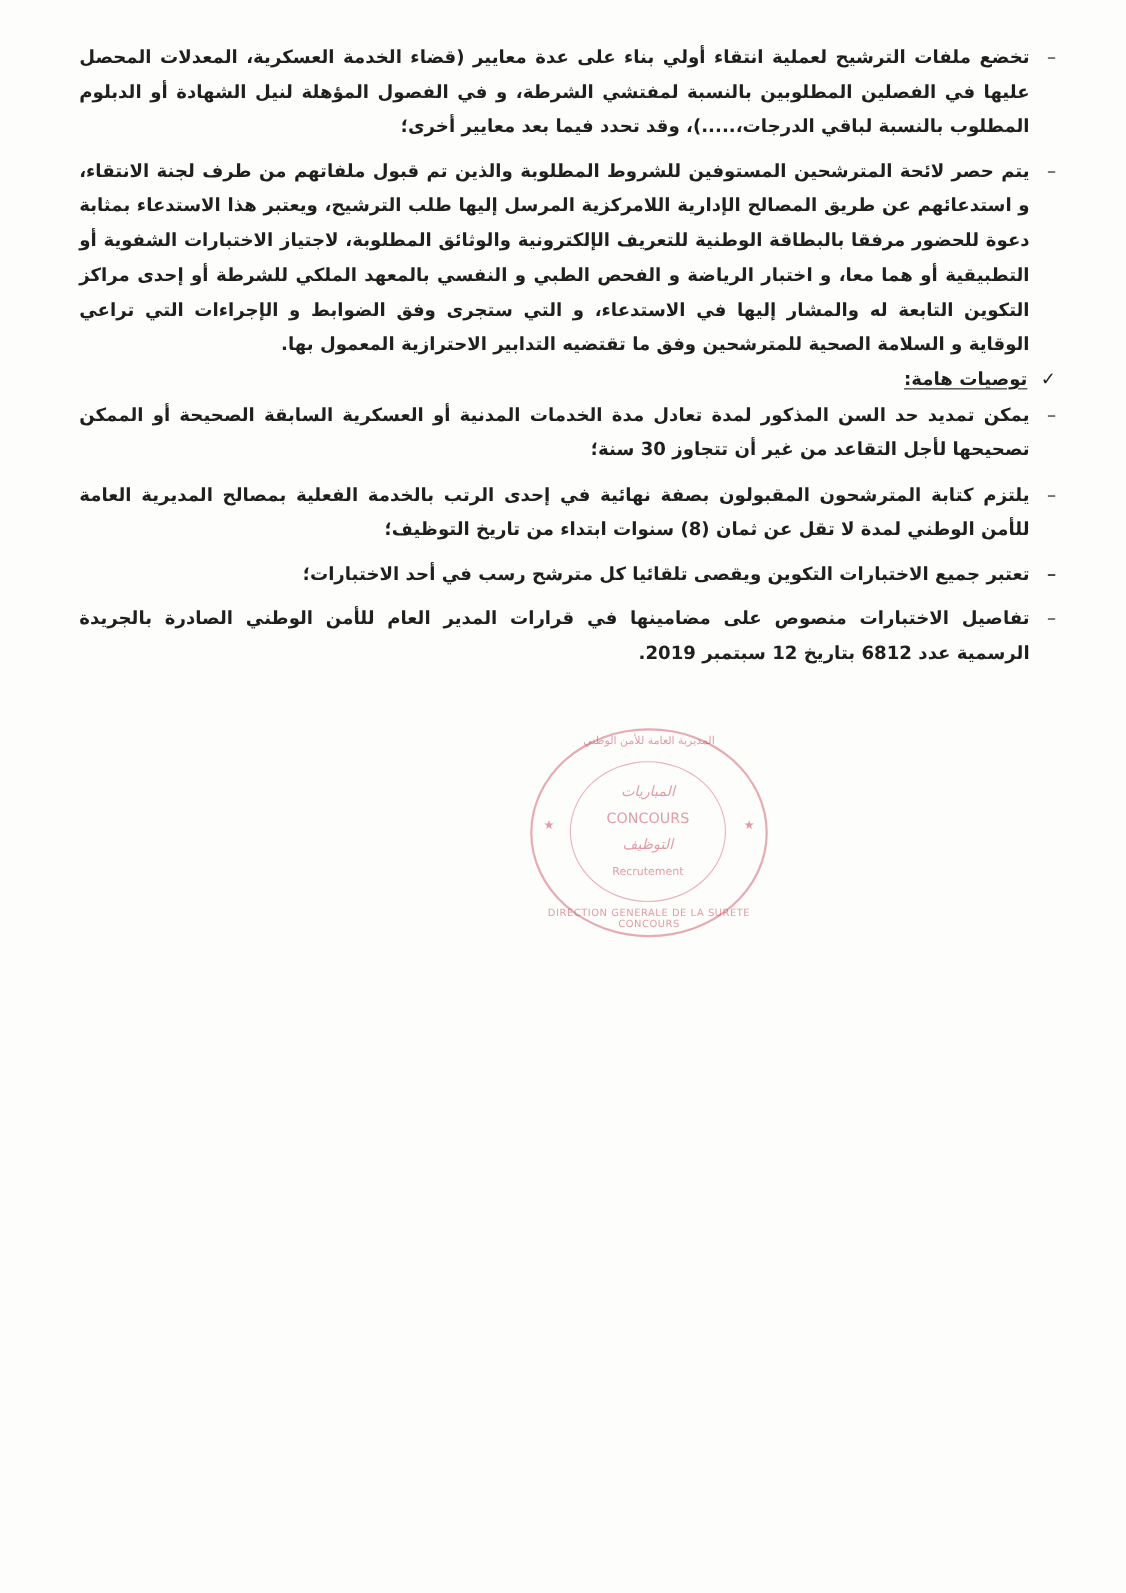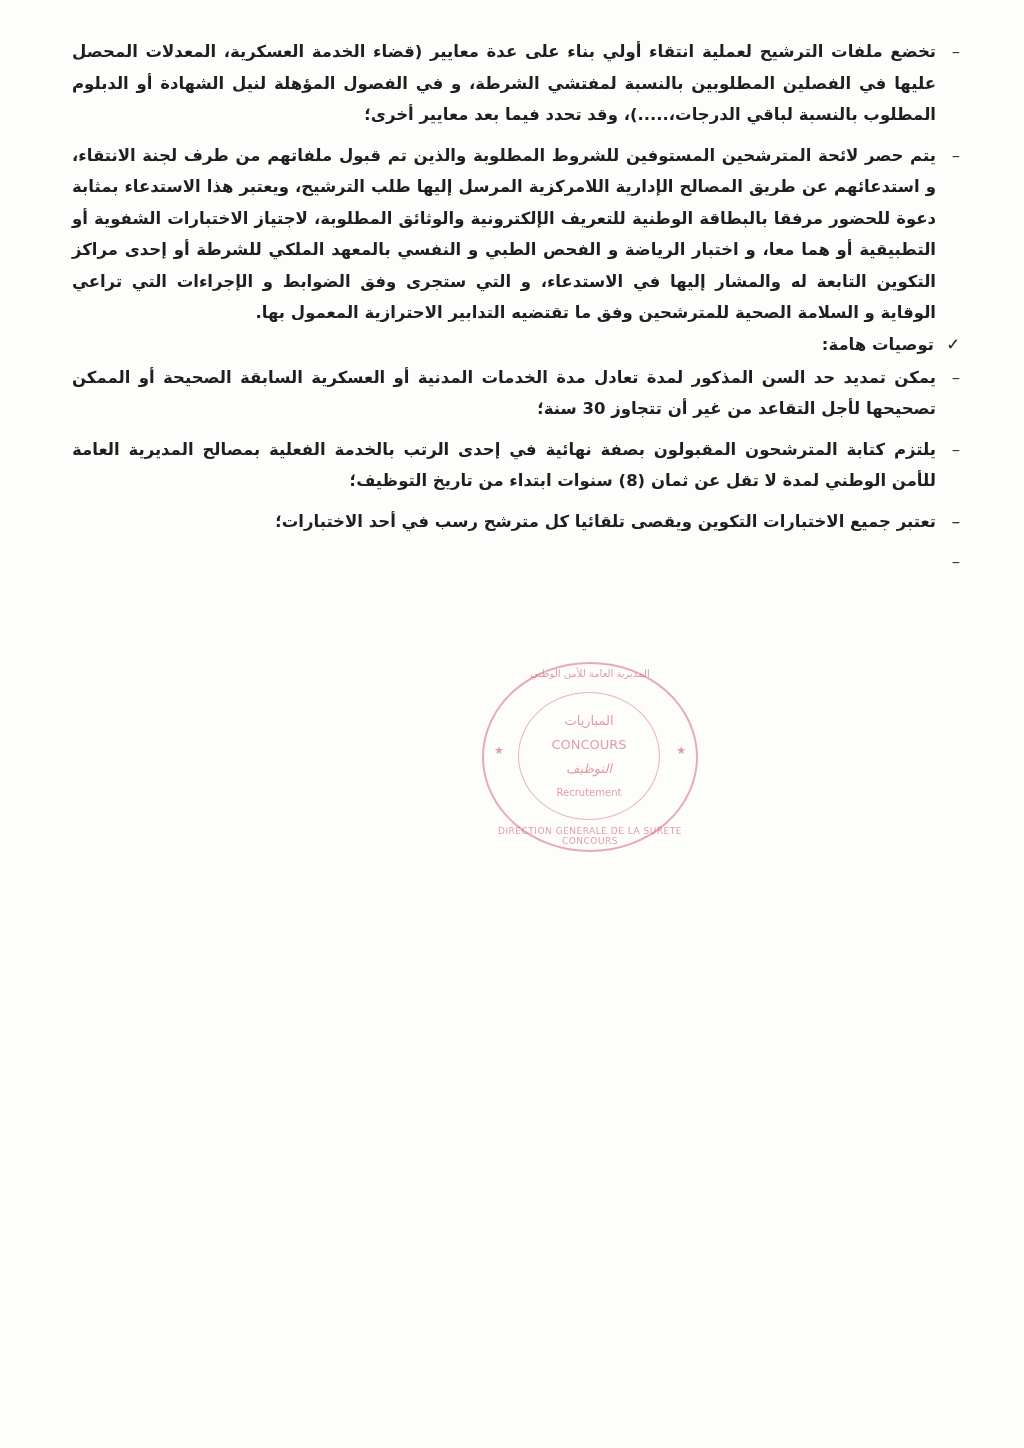--- a/index.html
+++ b/index.html
@@ -47,20 +47,21 @@
       line-height: 26px;
       font-weight: 700;
     }
     .section-heading .check {
       position: absolute;
       right: 0;
       top: 0;
       font-weight: 700;
     }
     .section-heading .title {
+      text-decoration: underline;
       text-underline-offset: 3px;
     }
     .stamp {
       position: absolute;
       left: 482px;
       top: 662px;
       width: 212px;
       height: 186px;
       border-radius: 50%;
       border: 2px solid rgba(205, 70, 90, 0.45);
@@ -140,28 +141,29 @@
     <span class="dash">–</span>
   </p>
 
   <p class="para">
     <span class="dash">–</span>
     <span>تعتبر جميع الاختبارات التكوين ويقصى تلقائيا كل مترشح رسب في أحد الاختبارات؛</span>
   </p>
 
   <p class="para">
     <span class="dash">–</span>
+    <span>تفاصيل الاختبارات منصوص على مضامينها في قرارات المدير العام للأمن الوطني الصادرة بالجريدة الرسمية عدد 6812 بتاريخ 12 سبتمبر 2019.</span>
   </p>
 
 </div>
 
 <div class="stamp">
   <div class="ring-top">المديرية العامة للأمن الوطني</div>
   <span class="star" style="left:10px;">★</span>
   <span class="star" style="right:10px;">★</span>
   <div class="stamp-inner">
-    <div class="line" style="top:20px;">المباريات</div>
+    <div class="line" style="top:20px;font-style:italic;">المباريات</div>
     <div class="line" style="top:44px;">CONCOURS</div>
     <div class="line" style="top:68px;font-style:italic;">التوظيف</div>
     <div class="line" style="top:92px; font-size:10px;">Recrutement</div>
   </div>
   <div class="ring-bottom">DIRECTION GENERALE DE LA SURETE CONCOURS</div>
 </div>
 
 </body></html>

